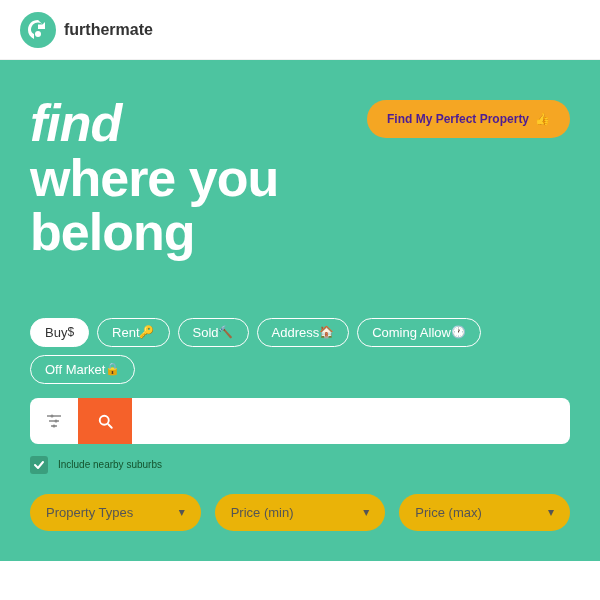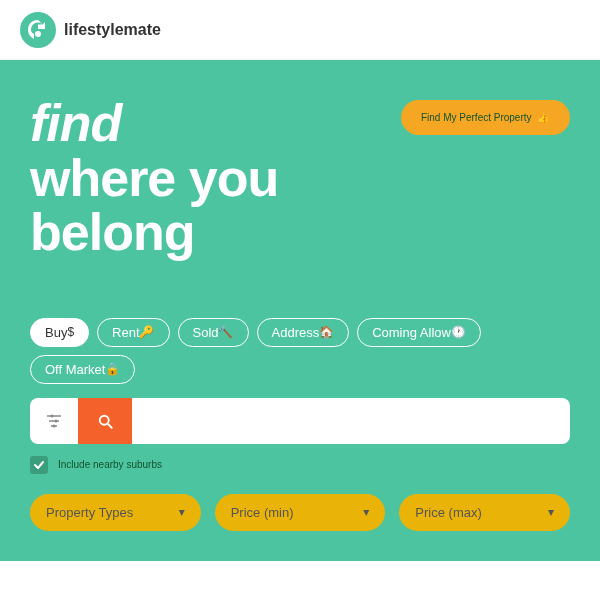--- a/index.html
+++ b/index.html
@@ -72,26 +72,26 @@
 
     .hero-tagline {
       color: #fff;
       font-size: 13px;
       line-height: 1.5;
       margin-bottom: 14px;
     }
 
     .cta-button {
       background: #f5a623;
-      color: #14532d;
+      color: #4c1d95;
       border: none;
       border-radius: 25px;
       padding: 12px 20px;
-      font-size: 10px;
-      font-weight: 400;
+      font-size: 12px;
+      font-weight: 700;
       cursor: pointer;
       white-space: nowrap;
       display: flex;
       align-items: center;
       gap: 6px;
     }
 
     
     #search-area {
       background: #4dc4a0;
@@ -214,21 +214,21 @@
 <body>
 
 <div id="header">
   <div class="logo-container">
     <svg class="logo-icon" viewBox="0 0 36 36">
       <circle cx="18" cy="18" r="18" fill="#4dc4a0"></circle>
       <path d="M18 8 C12 8, 8 12, 8 18 C8 22, 10 25, 14 27 L14 22 C12 21, 11 19.5, 11 18 C11 13.5, 14.1 10.5, 18 10.5 C20 10.5, 21.5 11.2, 22.5 12.5 L18 12.5 L18 17 L25 17 L25 10 L22.5 12.5 C21 10.5, 19 9, 18 8 Z" fill="#fff"></path>
       <circle cx="18" cy="22" r="3" fill="#fff"></circle>
     </svg>
     <span class="logo-text">
-      <span>lifestyle</span><strong>mate</strong>
+      <span>further</span><strong>mate</strong>
     </span>
   </div>
 </div>
 
 <div id="hero">
   <div class="hero-content">
     <div class="hero-headline">
       <div class="find-word">find</div>
       <div>where you</div>
       <div>belong</div>

